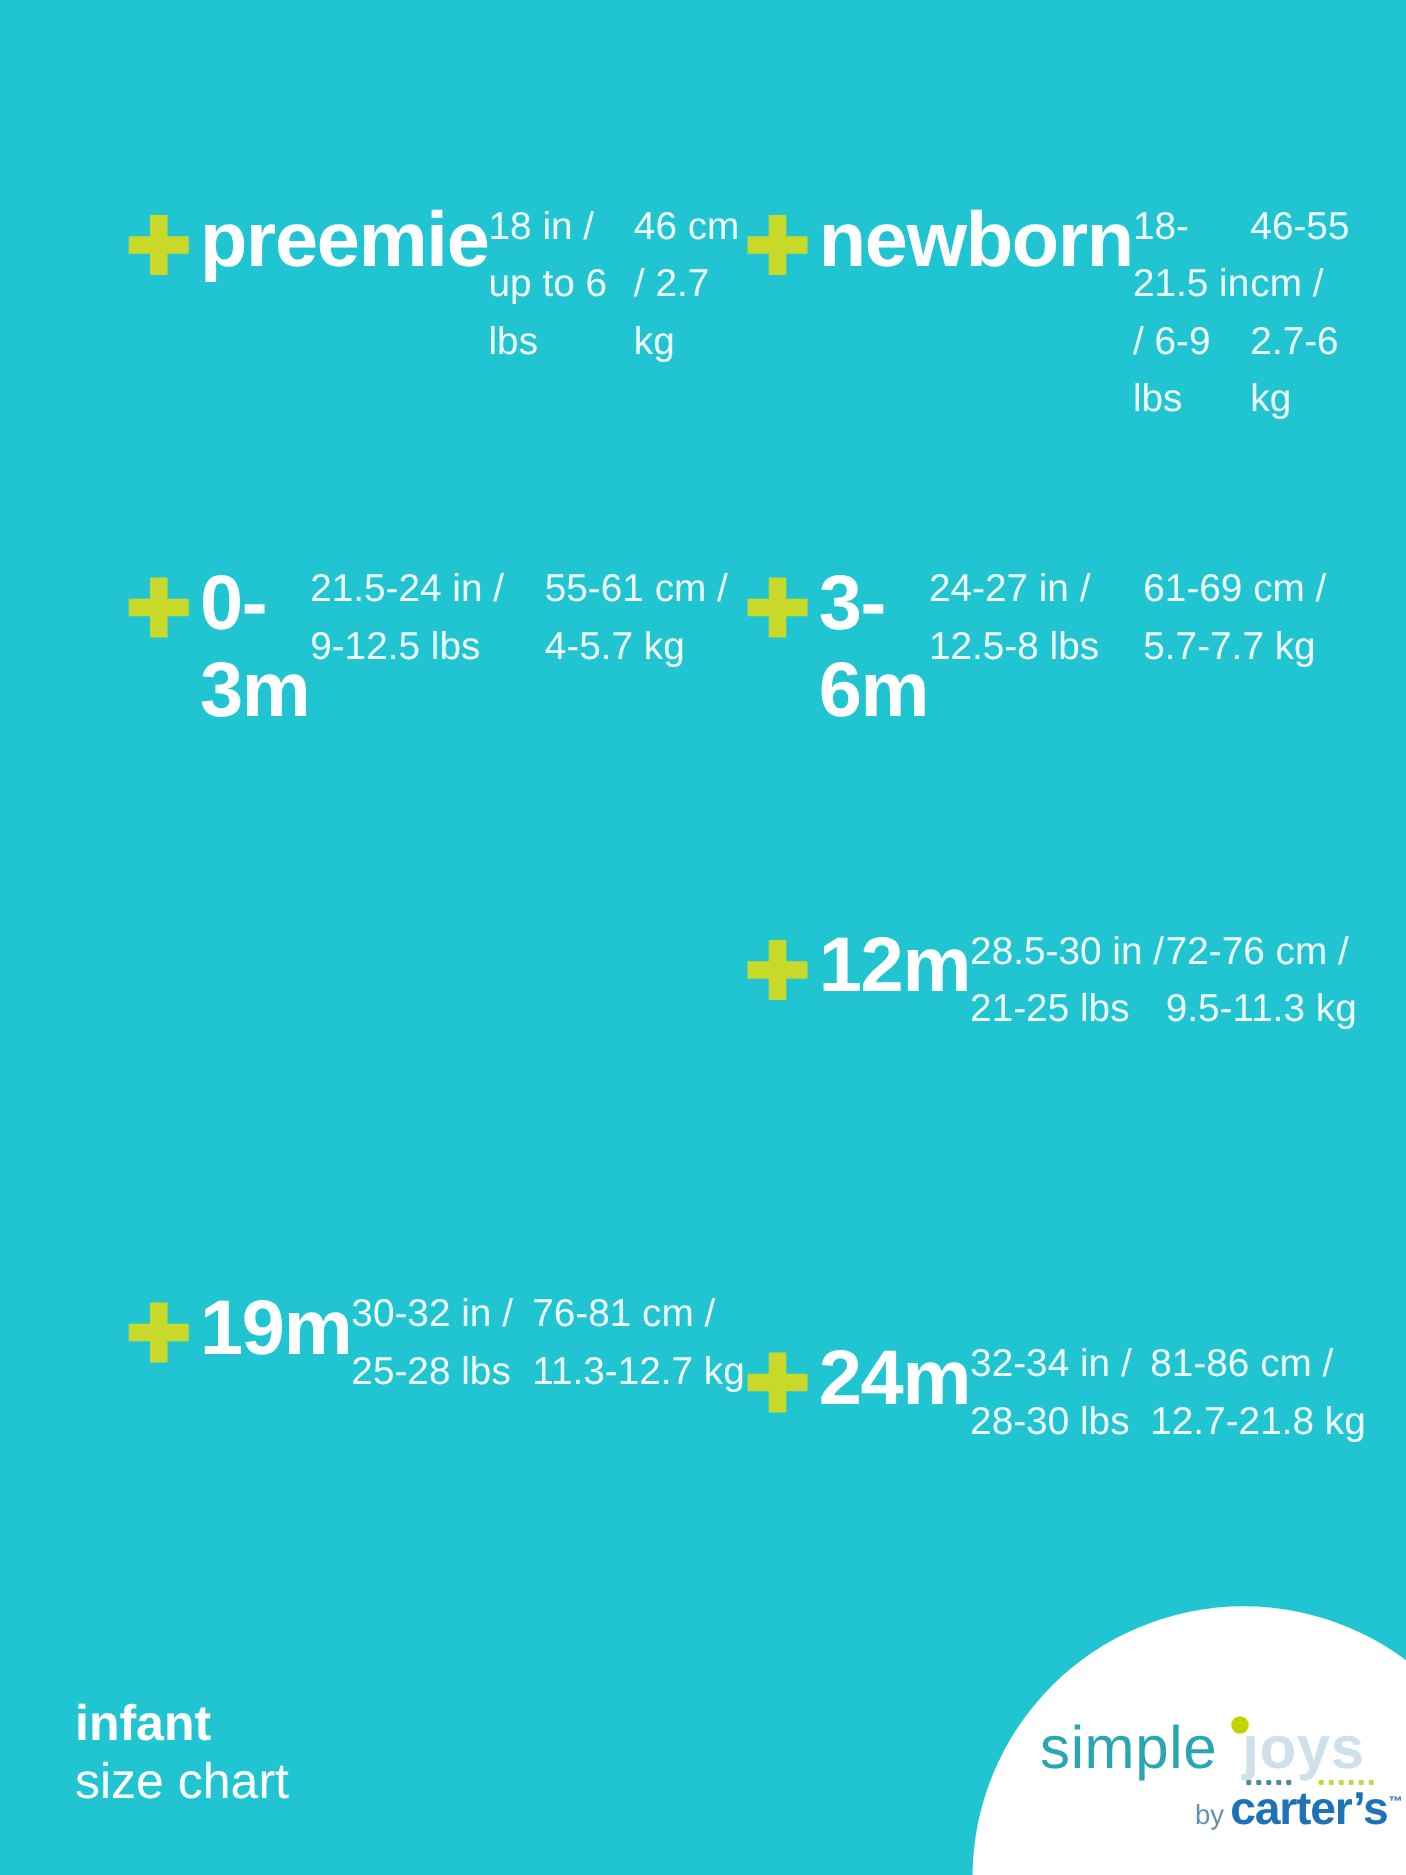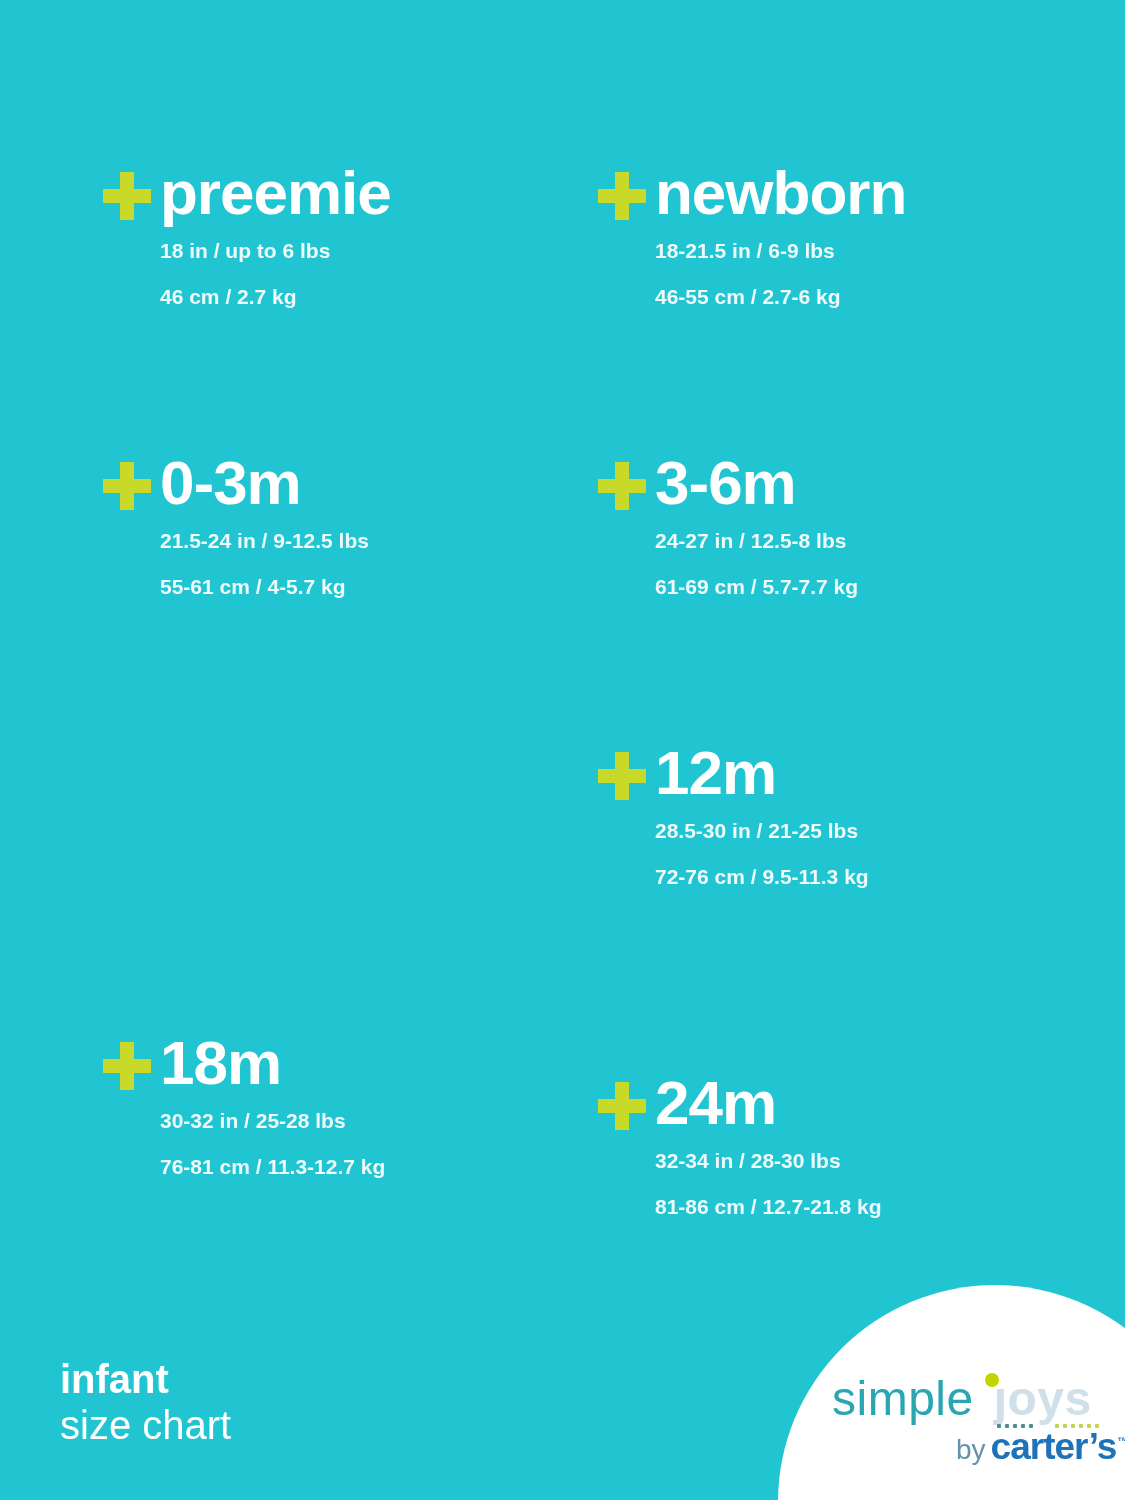--- a/index.html
+++ b/index.html
@@ -36,31 +36,31 @@
     width: 48px; height: 14px;
     background: var(--accent, #c9d929);
   }
   .plus::after {
     content: "";
     position: absolute;
     left: 17px; top: 0;
     width: 14px; height: 48px;
     background: var(--accent, #c9d929);
   }
-  .size-text { display: flex; flex-direction: column; }
+  .size-text { display: flex; flex-direction: row; }
   .size-name {
     font-size: 62px;
     font-weight: 700;
     line-height: 70px;
     letter-spacing: -1px;
     color: var(--text, #ffffff);
   }
   .size-line {
-    font-size: 21px;
-    font-weight: 700;
+    font-size: 31px;
+    font-weight: 400;
     line-height: 46px;
     color: var(--detail-text, #eefafb);
   }
   .size-text .size-line:first-of-type { margin-top: 6px; }
 
   
   .footer {
     position: absolute;
     left: 60px;
     top: 1356px;
@@ -135,21 +135,21 @@
   .dgroup.dg-right i { background: var(--dots-right, #c3d54a); }
   .logo-row2 {
     position: absolute;
     left: 178px;
     top: 141px;
     display: flex;
     align-items: baseline;
     white-space: nowrap;
   }
   .logo-by {
-    font-size: 28px;
+    font-size: 22px;
     font-weight: 400;
     color: var(--logo-by, #6292ae);
     margin-right: 5px;
   }
   .logo-carters {
     font-size: 37px;
     font-weight: 700;
     letter-spacing: -1px;
     color: var(--logo-carters, #1e73b8);
   }
@@ -206,21 +206,21 @@
     <div class="size-text">
       <div class="size-name">12m</div>
       <div class="size-line">28.5-30 in / 21-25 lbs</div>
       <div class="size-line">72-76 cm / 9.5-11.3 kg</div>
     </div>
   </div>
 
   <div class="size-block" style="left:103px;top:1028px">
     <span class="plus"></span>
     <div class="size-text">
-      <div class="size-name">18m</div>
+      <div class="size-name">19m</div>
       <div class="size-line">30-32 in / 25-28 lbs</div>
       <div class="size-line">76-81 cm / 11.3-12.7 kg</div>
     </div>
   </div>
   <div class="size-block" style="left:598px;top:1068px">
     <span class="plus"></span>
     <div class="size-text">
       <div class="size-name">24m</div>
       <div class="size-line">32-34 in / 28-30 lbs</div>
       <div class="size-line">81-86 cm / 12.7-21.8 kg</div>

